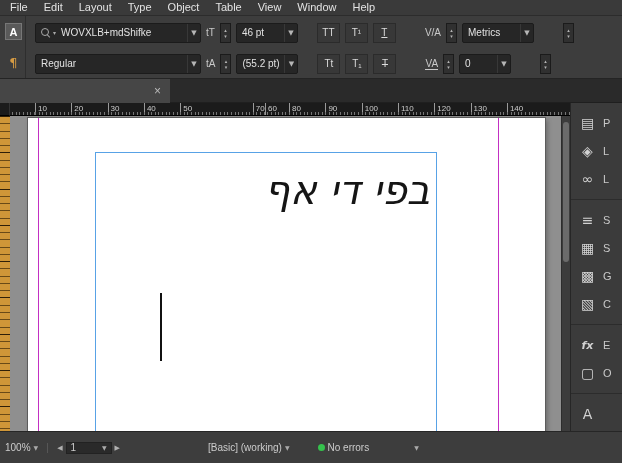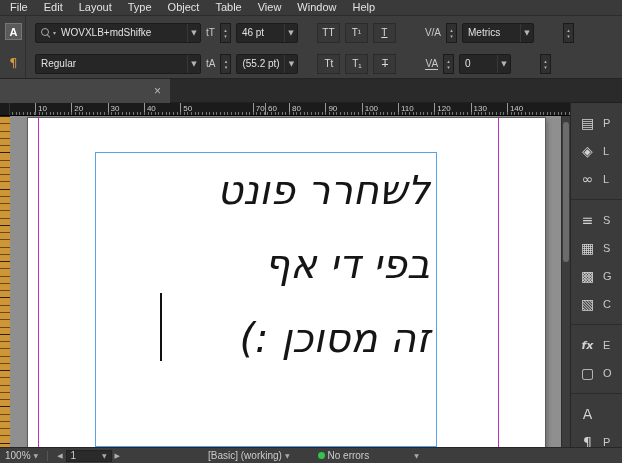--- a/index.html
+++ b/index.html
@@ -64,21 +64,21 @@
 
   
   .rpanel{position:absolute;top:103px;right:0;width:52px;bottom:16px;background:#3b3b3b;border-left:1px solid #262626;padding-top:6px;overflow:hidden;}
   .rp-item{height:28px;display:flex;align-items:center;padding-left:7px;gap:6px;overflow:hidden;white-space:nowrap;cursor:default;}
   .rp-icon{width:19px;height:19px;display:flex;align-items:center;justify-content:center;font-size:14px;color:#d2d2d2;font-family:"DejaVu Sans",sans-serif;flex:none;}
   .rp-icon.fx{font-style:italic;font-size:11px;font-weight:bold;}
   .rp-label{font-size:11px;color:#c9c9c9;}
   .rp-sep{height:1px;background:#2c2c2c;margin:6px 0;}
 
   
-  .statusbar{position:absolute;left:0;right:0;bottom:0;height:16px;background:#3d3d3d;border-top:1px solid #262626;display:flex;align-items:center;font-size:10px;color:#cccccc;}
+  .statusbar{position:absolute;left:0;right:0;bottom:0;height:32px;background:#3d3d3d;border-top:1px solid #262626;display:flex;align-items:center;font-size:10px;color:#cccccc;}
   .sb-group{display:flex;align-items:center;gap:3px;padding:0 5px;height:100%;}
   .sb-sep{width:1px;height:10px;background:#565656;margin:0 4px;}
   .sb-chev{font-size:6px;color:#aaa;}
   .sb-arrow{font-size:7px;color:#b0b0b0;}
   .sb-page-box{width:46px;height:12px;background:#2a2a2a;border:1px solid #222;display:flex;align-items:center;justify-content:space-between;padding:0 4px;}
   .sb-preflight{margin-left:78px;}
   .sb-dot{width:7px;height:7px;border-radius:50%;flex:none;}
   .sb-errors{margin-left:18px;}
   .sb-endchev{margin-left:40px;}
 </style>
@@ -196,23 +196,21 @@
       <span class="ruler-num" style="left: 496.9px;">140</span>
     </div>
   <div class="ruler-v" style="background-color: rgb(207, 150, 56);"></div>
 
   <div class="canvas">
     <div class="page"></div>
     <div class="guide left" style="background: rgb(195, 47, 195);"></div>
     <div class="guide right" style="background: rgb(195, 47, 195);"></div>
     <div class="text-frame" style="border-color: rgb(88, 162, 230);">
       <div class="caret"></div>
-    <div class="doc-line">לשחרר פונט</div>
         <div class="doc-line">בפי די אף</div>
-        <div class="doc-line">זה מסוכן :)</div>
       </div>
     <div class="vscroll">
       <div class="vthumb"></div>
     </div>
   </div>
 
   <div class="rpanel">
       <div class="rp-item">
         <span class="rp-icon">▤</span>
         <span class="rp-label">P</span>

